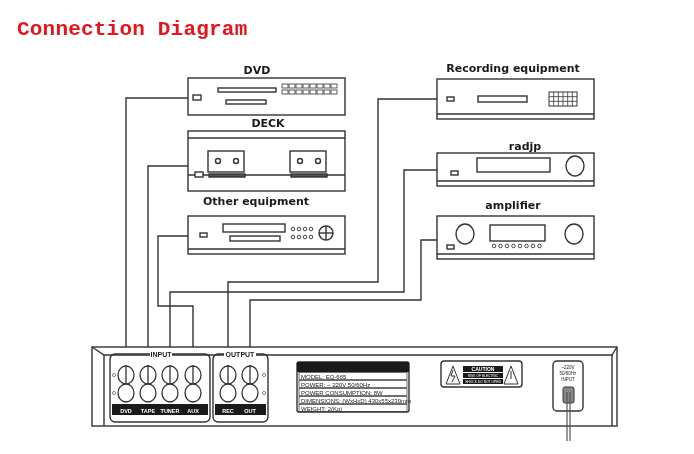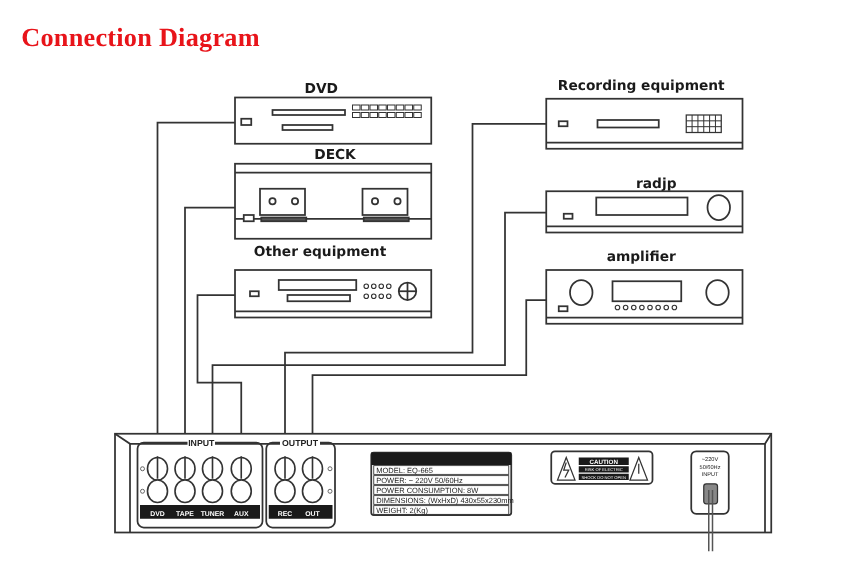--- a/index.html
+++ b/index.html
@@ -1,17 +1,17 @@
 <!DOCTYPE html>
 <html><head>
 <meta charset="utf-8">
 <style>
   html,body{margin:0;padding:0;background:#fff;}
   body{width:694px;height:454px;position:relative;overflow:hidden;font-family:"DejaVu Sans",sans-serif;}
-  .title{position:absolute;left:17px;top:18px;color:#e8141a;font-weight:bold;font-size:21px;font-family:Liberation Serif, serif;letter-spacing:0.2px;}
+  .title{position:absolute;left:17px;top:18px;color:#e8141a;font-weight:bold;font-size:21px;font-family:Liberation Mono, monospace;letter-spacing:0.2px;}
   svg{position:absolute;left:0;top:0;}
   .lbl{font-family:"DejaVu Sans",sans-serif;font-weight:bold;fill:#1a1a1a;}
   .small{font-family:"Liberation Sans",sans-serif;fill:#222;}
 </style>
 </head>
 <body>
 
 <div class="title">Connection Diagram</div>
 
 <svg width="694" height="454" viewBox="0 0 694 454">

